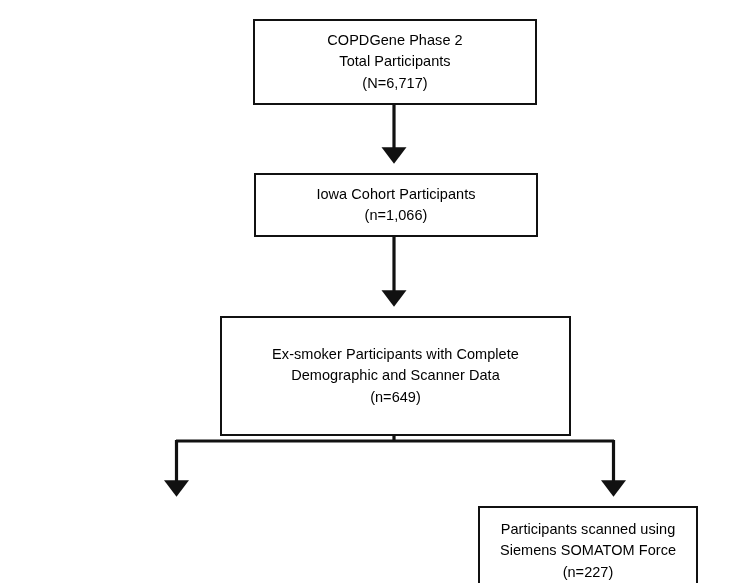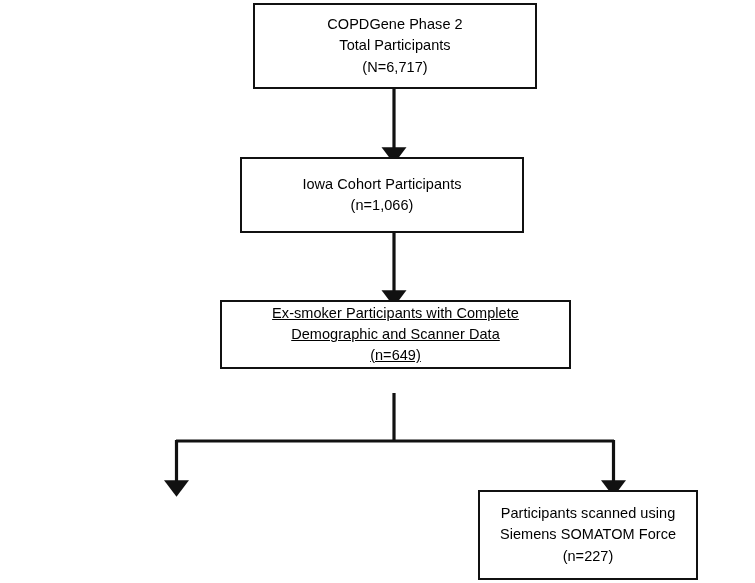--- a/index.html
+++ b/index.html
@@ -28,34 +28,35 @@
   .node {
     position: absolute;
     box-sizing: border-box;
     border: 2.5px solid #111111;
     background: #ffffff;
     display: flex;
     align-items: center;
     justify-content: center;
     text-align: center;
     z-index: 2;
+    margin-top: 16px;
   }
   .node-text {
     display: block;
     font-size: 14.5px;
     line-height: 1.45;
     color: #000000;
     white-space: pre-line;
     padding: 0 6px;
     letter-spacing: 0.05px;
   }
   
   #node-total        { left: 253px; top: 3px;   width: 284px; height: 86px; }
-  #node-iowa         { left: 240px; top: 157px; width: 284px; height: 76px; }
-  #node-exsmoker     { left: 220px; top: 300px; width: 351px; height: 69px; text-decoration: underline; }
+  #node-iowa         { left: 254px; top: 157px; width: 284px; height: 64px; }
+  #node-exsmoker     { left: 220px; top: 300px; width: 351px; height: 120px; }
   #node-flash        { left: 4px;   top: 490px; width: 347px; height: 90px; }
   #node-force        { left: 478px; top: 490px; width: 220px; height: 90px; }
 </style>
 </head>
 <body>
 
 <div id="flowchart">
 
   <svg id="connectors" viewBox="0 0 755 583" width="755" height="583" xmlns="http://www.w3.org/2000/svg">
     <defs>

